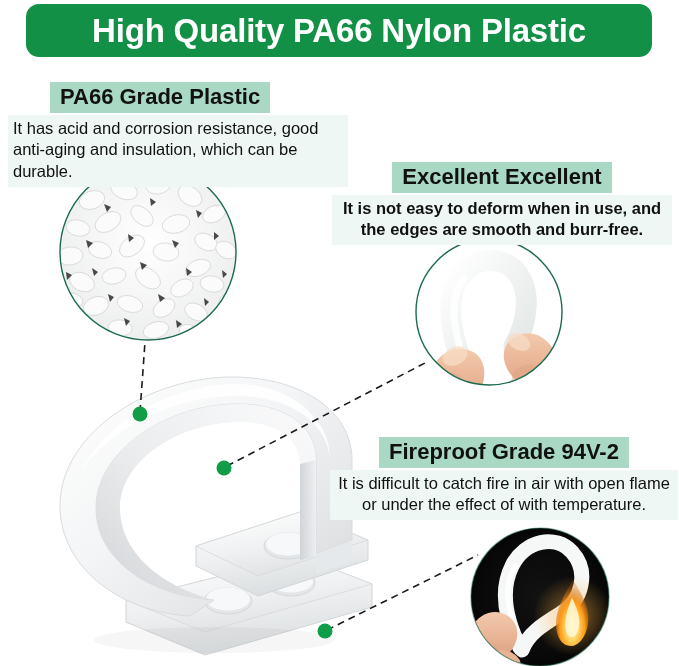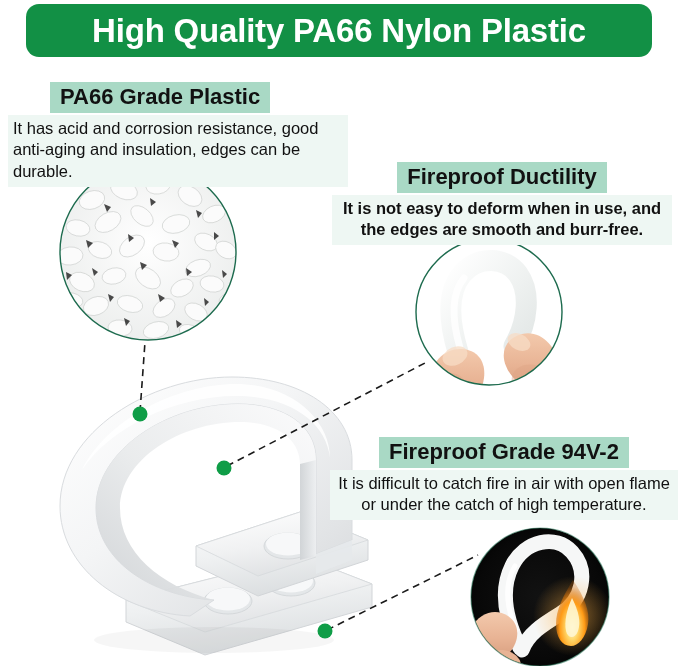--- a/index.html
+++ b/index.html
@@ -324,26 +324,26 @@
       <circle cx="325" cy="631" r="7.5" fill="#0f9d47"></circle>
     </g>
   </svg>
 
   <div class="banner">
     <span class="banner-text">High Quality PA66 Nylon Plastic</span>
   </div>
 
   <div class="feature" id="feature-pa66">
     <div class="feature-title">PA66 Grade Plastic</div>
-    <div class="feature-body">It has acid and corrosion resistance, good anti-aging and insulation, edges can be durable.</div>
+    <div class="feature-body">It has acid and corrosion resistance, good anti-aging and insulation, which can be durable.</div>
   </div>
 
   <div class="feature" id="feature-ductility">
-    <div class="feature-title">Fireproof Ductility</div>
+    <div class="feature-title">Excellent Excellent</div>
     <div class="feature-body">It is not easy to deform when in use, and the edges are smooth and burr-free.</div>
   </div>
 
   <div class="feature" id="feature-fireproof">
     <div class="feature-title">Fireproof Grade 94V-2</div>
-    <div class="feature-body">It is difficult to catch fire in air with open flame or under the catch of high temperature.</div>
+    <div class="feature-body">It is difficult to catch fire in air with open flame or under the effect of with temperature.</div>
   </div>
 
 </div>
 
 </body></html>

